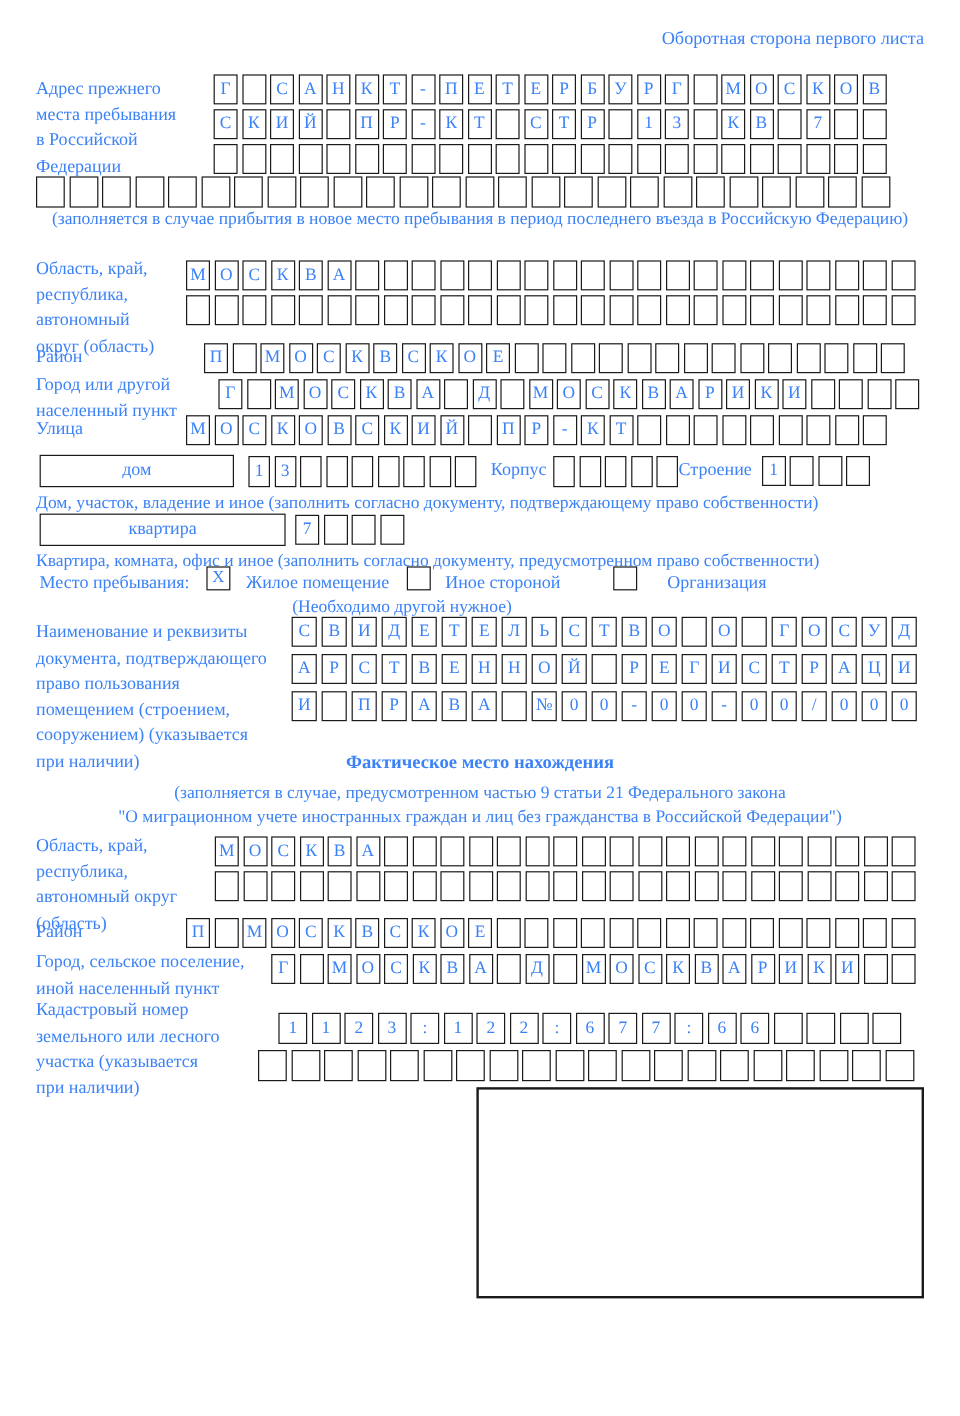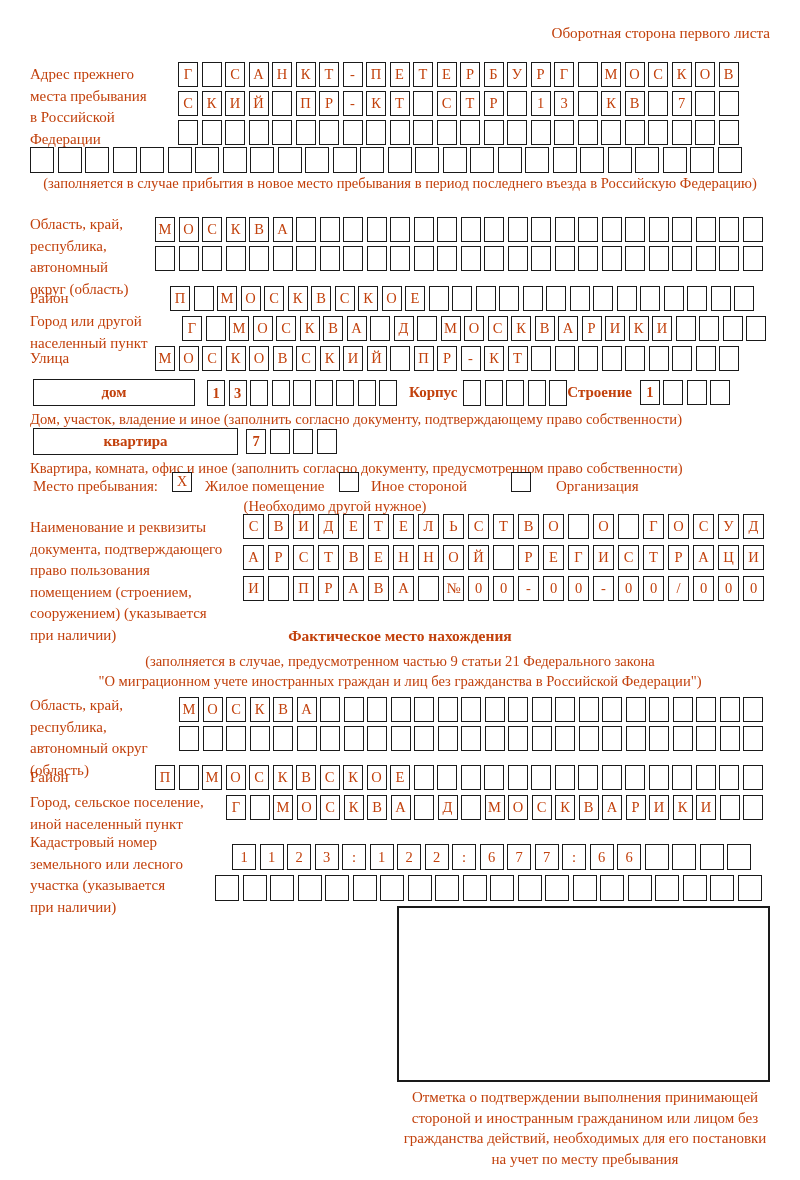--- a/index.html
+++ b/index.html
@@ -1,34 +1,34 @@
 <!DOCTYPE html>
 <html><head>
 <meta charset="utf-8">
 <style>
   html,body{margin:0;padding:0;background:#fff;}
   .page{position:relative;width:800px;height:1180px;background:#ffffff;
-        font-family:"Liberation Serif",serif;color:#c2410c;overflow:hidden;}
+        font-family:"Liberation Serif",serif;color:#3b82f6;overflow:hidden;}
   .abs{position:absolute;}
   .lbl{font-size:15px;line-height:21.5px;white-space:pre-line;}
   .title{width:770px;text-align:right;font-size:15.2px;}
   .hdr{width:800px;text-align:center;font-weight:bold;font-size:16px;}
   .subhdr{width:800px;text-align:center;font-weight:bold;font-size:15.5px;}
   .note{width:800px;text-align:center;font-size:14.6px;white-space:pre-line;line-height:20px;}
   .lnote{font-size:14.6px;}
   .cellrow{display:flex;gap:3.5px;}
   .cell{box-sizing:border-box;flex:0 0 auto;width:20px;height:25px;border:1.6px solid #1a1a1a;
         display:flex;align-items:center;justify-content:center;font-size:14.5px;background:#fff;}
   .big .cell{width:24px;height:26px;}
   .small .cell{width:18px;height:26px;}
   .p25{gap:4px;} .p25 .cell{width:21px;height:25px;}
   .wbox{box-sizing:border-box;flex:0 0 auto;border:1.6px solid #1a1a1a;height:27px;
         display:flex;align-items:center;justify-content:center;font-size:15px;background:#fff;}
   .inline-lbl{font-size:15px;line-height:27px;flex:0 0 auto;}
-  .flexrow{display:flex;align-items:flex-start;font-weight:bold;}
+  .flexrow{display:flex;align-items:flex-start;}
   .cb{box-sizing:border-box;width:20px;height:20px;border:1.6px solid #1a1a1a;
       display:flex;align-items:center;justify-content:center;font-size:14px;background:#fff;}
   .stampbox{box-sizing:border-box;border:2px solid #1a1a1a;background:#fff;}
   .caption{width:390px;text-align:center;font-size:15px;line-height:20.5px;white-space:pre-line;}
 </style>
 </head>
 <body>
 
 <div class="page">
 
@@ -586,18 +586,14 @@
       <span class="cell"></span>
       <span class="cell"></span>
       <span class="cell"></span>
       <span class="cell"></span>
       <span class="cell"></span>
       <span class="cell"></span>
       <span class="cell"></span>
     </div>
 
   <div class="abs stampbox" style="left:397px;top:906px;width:373px;height:176px;"></div>
-  <div class="abs caption" style="left:390px;top:1087px;">Отметка о подтверждении выполнения принимающей
-стороной и иностранным гражданином или лицом без
-гражданства действий, необходимых для его постановки
-на учет по месту пребывания</div>
 
 </div>
 
 </body></html>

